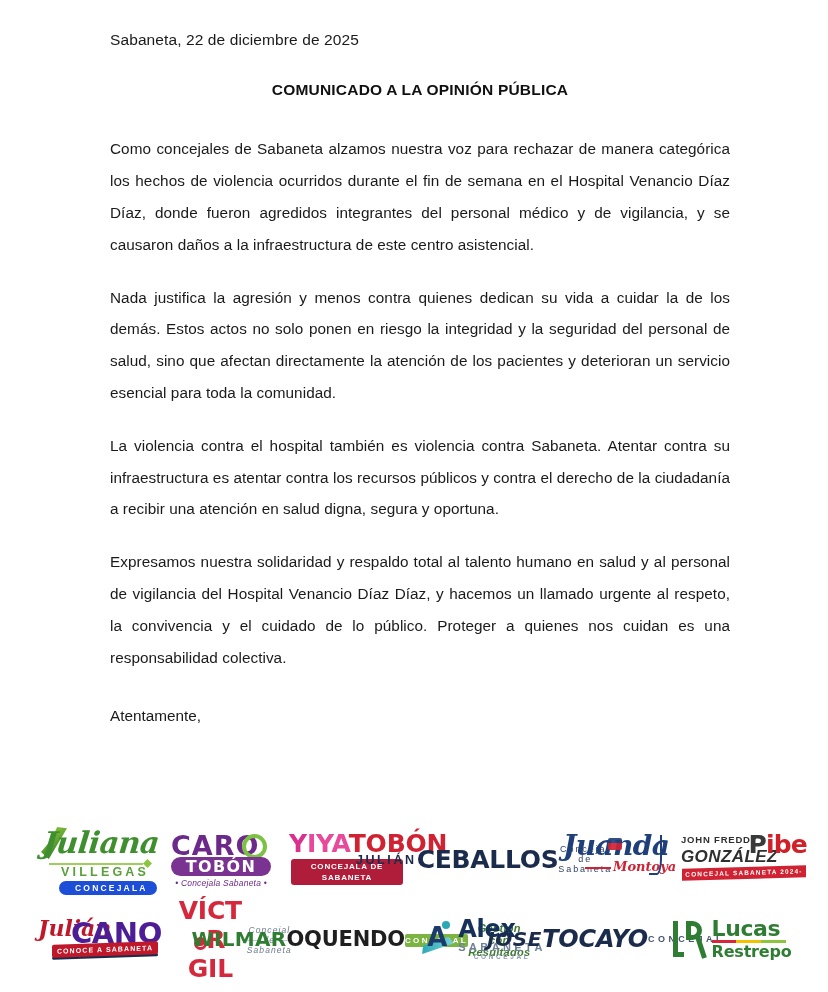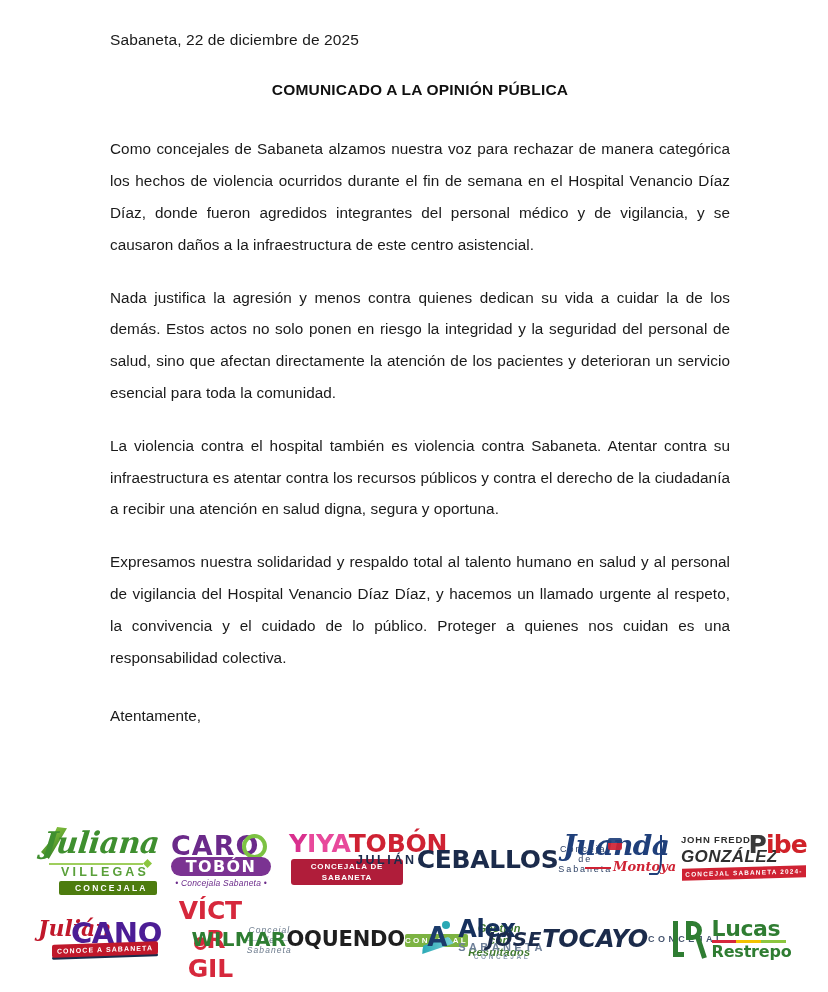--- a/index.html
+++ b/index.html
@@ -143,27 +143,27 @@
     top: 42px;
     font-size: 12.5px;
     font-weight: bold;
     letter-spacing: 3.2px;
     color: #5aa03a;
   }
   .jul-badge {
     position: absolute;
     left: 22px;
     top: 58px;
-    background: #4d7c0f;
+    background: #1d4ed8;
     color: #ffffff;
     font-size: 8.5px;
     font-weight: bold;
     letter-spacing: 2.2px;
     padding: 2px 9px 2px 16px;
-    border-radius: 2px;
+    border-radius: 7px;
   }
   .jul-leaf {
     position: absolute;
     right: 1px;
     top: 36px;
     width: 9px;
     height: 9px;
     background: #8cc63f;
     clip-path: polygon(50% 0, 100% 50%, 50% 100%, 0 50%);
   }

